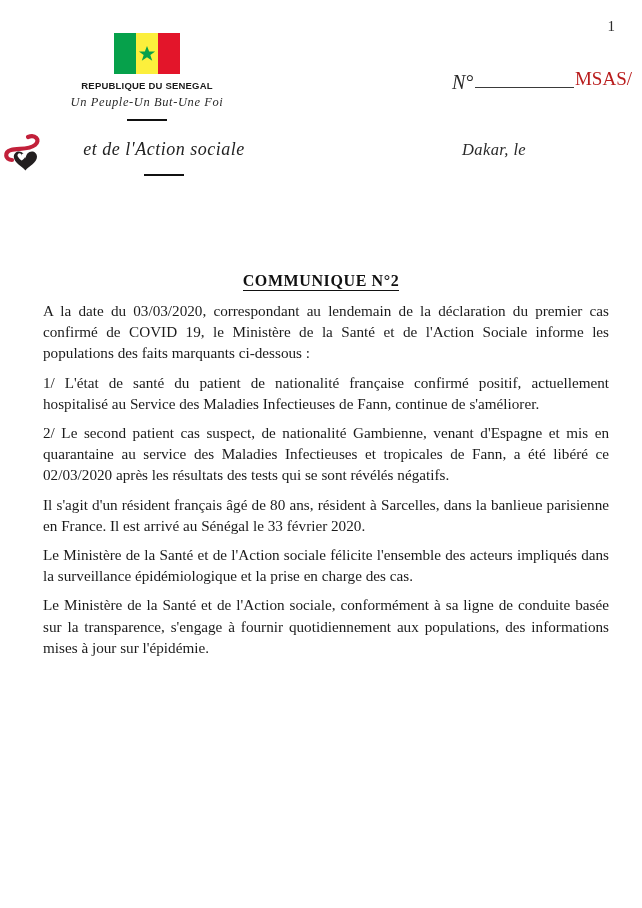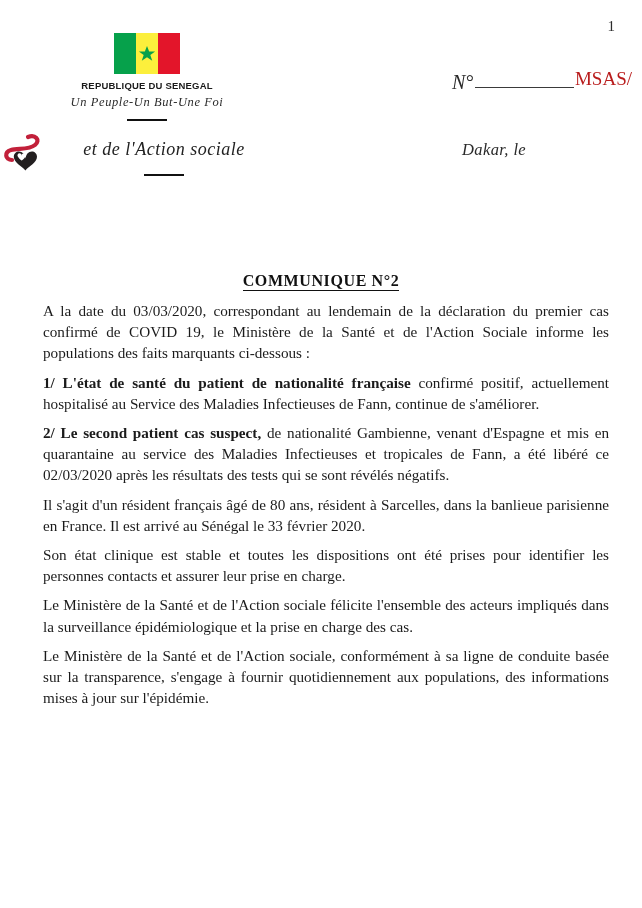--- a/index.html
+++ b/index.html
@@ -192,21 +192,21 @@
   .para {
     font-family: "Liberation Serif", serif;
     font-size: 15.2px;
     line-height: 21.2px;
     color: #1b1b1b;
     text-align: justify;
     margin: 8px;
     -webkit-hyphens: none;
     hyphens: none;
   }
-  .para b { font-weight: bold; }
+  .para b { font-weight: normal; }
 </style>
 </head>
 <body>
 
 <div class="page">
 
   <div class="page-number">1</div>
 
   <div class="header-left">
 
@@ -250,18 +250,17 @@
 
   <div class="doc-title">
     <span>COMMUNIQUE N°2</span>
   </div>
 
   <div class="body-wrap" id="body-wrap">
       <p class="para"><span>A la date du 03/03/2020, correspondant au lendemain de la déclaration du premier cas confirmé de COVID 19, le Ministère de la Santé et de l'Action Sociale informe les populations des faits marquants ci-dessous :</span></p>
       <p class="para"><b>1/ L'état de santé du patient de nationalité française</b><span> confirmé positif, actuellement hospitalisé au Service des Maladies Infectieuses de Fann, continue de s'améliorer.</span></p>
       <p class="para"><b>2/ Le second patient cas suspect,</b><span> de nationalité Gambienne, venant d'Espagne et mis en quarantaine au service des Maladies Infectieuses et tropicales de Fann, a été libéré ce 02/03/2020 après les résultats des tests qui se sont révélés négatifs.</span></p>
       <p class="para"><span>Il s'agit d'un résident français âgé de 80 ans, résident à Sarcelles, dans la banlieue parisienne en France. Il est arrivé au Sénégal le 33 février 2020.</span></p>
-      <p class="para"><span>Son état clinique est stable et toutes les dispositions ont été prises pour identifier les personnes contacts et assurer leur prise en charge.</span></p>
       <p class="para"><span>Le Ministère de la Santé et de l'Action sociale félicite l'ensemble des acteurs impliqués dans la surveillance épidémiologique et la prise en charge des cas.</span></p>
       <p class="para"><span>Le Ministère de la Santé et de l'Action sociale, conformément à sa ligne de conduite basée sur la transparence, s'engage à fournir quotidiennement aux populations, des informations mises à jour sur l'épidémie.</span></p>
     </div>
 
 </div>
 
 </body></html>

